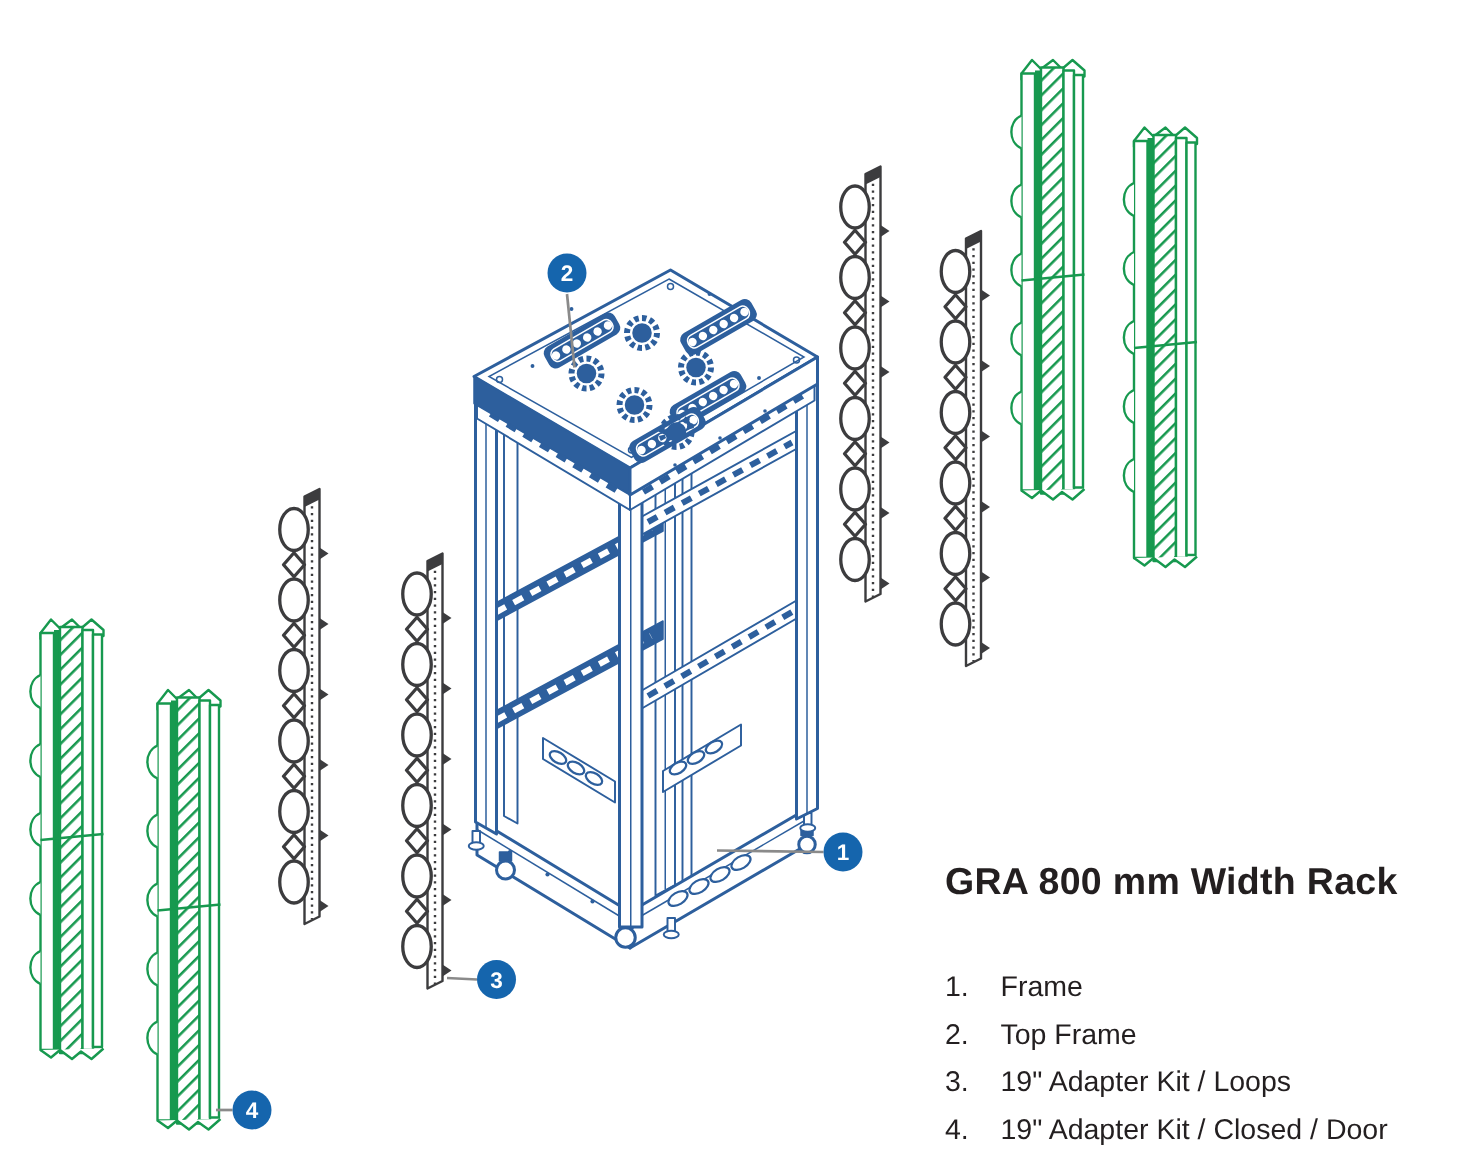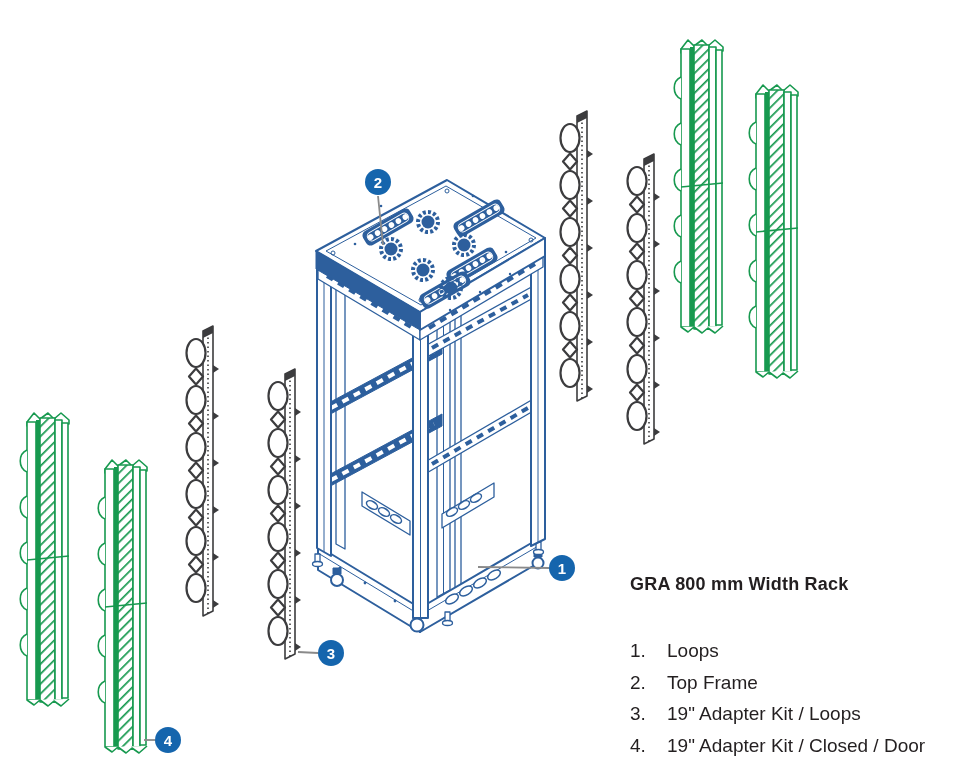--- a/index.html
+++ b/index.html
@@ -18,21 +18,21 @@
   .perfB{stroke:var(--rack-blue);stroke-width:4;stroke-dasharray:7 6;fill:none}
   .oval{fill:#fff;stroke:var(--rack-blue);stroke-width:1.5}
   .gs{stroke:var(--rail-green);stroke-width:1.6;stroke-linejoin:round}
   .ds{stroke:var(--rail-dark);stroke-width:1.6;stroke-linejoin:round}
   .ds2{stroke:var(--rail-dark);stroke-width:2.2;stroke-linejoin:round}
   .leader{stroke:var(--leader-gray);stroke-width:1.8;fill:none}
   .callout-badge{fill:var(--callout-blue)}
   .callout-num{font:700 15px "Liberation Sans",sans-serif;fill:#fff;text-anchor:middle}
   
   .info{position:absolute;left:630px;top:574px;width:340px;color:var(--text)}
-  .title{font-size:18px;font-weight:700;letter-spacing:.2px;white-space:nowrap}
+  .title{font-size:25px;font-weight:700;letter-spacing:.2px;white-space:nowrap}
   .parts{margin-top:40px}
   .part-row{display:flex;align-items:baseline;font-size:19px;line-height:31.5px;white-space:nowrap}
   .part-num{width:37px;flex:0 0 37px}
 </style>
 </head>
 <body>
 
 <div class="stage">
 
 <svg width="973" height="782" viewBox="0 0 973 782">
@@ -250,21 +250,21 @@
     <circle class="callout-badge" cx="168" cy="740" r="13"></circle>
     <text class="callout-num" x="168" y="745.5">4</text>
   </g>
 </svg>
 
   <div class="info">
     <div class="title">GRA 800 mm Width Rack</div>
     <div class="parts">
       <div class="part-row">
         <span class="part-num">1.</span>
-        <span class="part-label">Loops</span>
+        <span class="part-label">Frame</span>
       </div>
       <div class="part-row">
         <span class="part-num">2.</span>
         <span class="part-label">Top Frame</span>
       </div>
       <div class="part-row">
         <span class="part-num">3.</span>
         <span class="part-label">19" Adapter Kit / Loops</span>
       </div>
       <div class="part-row">

